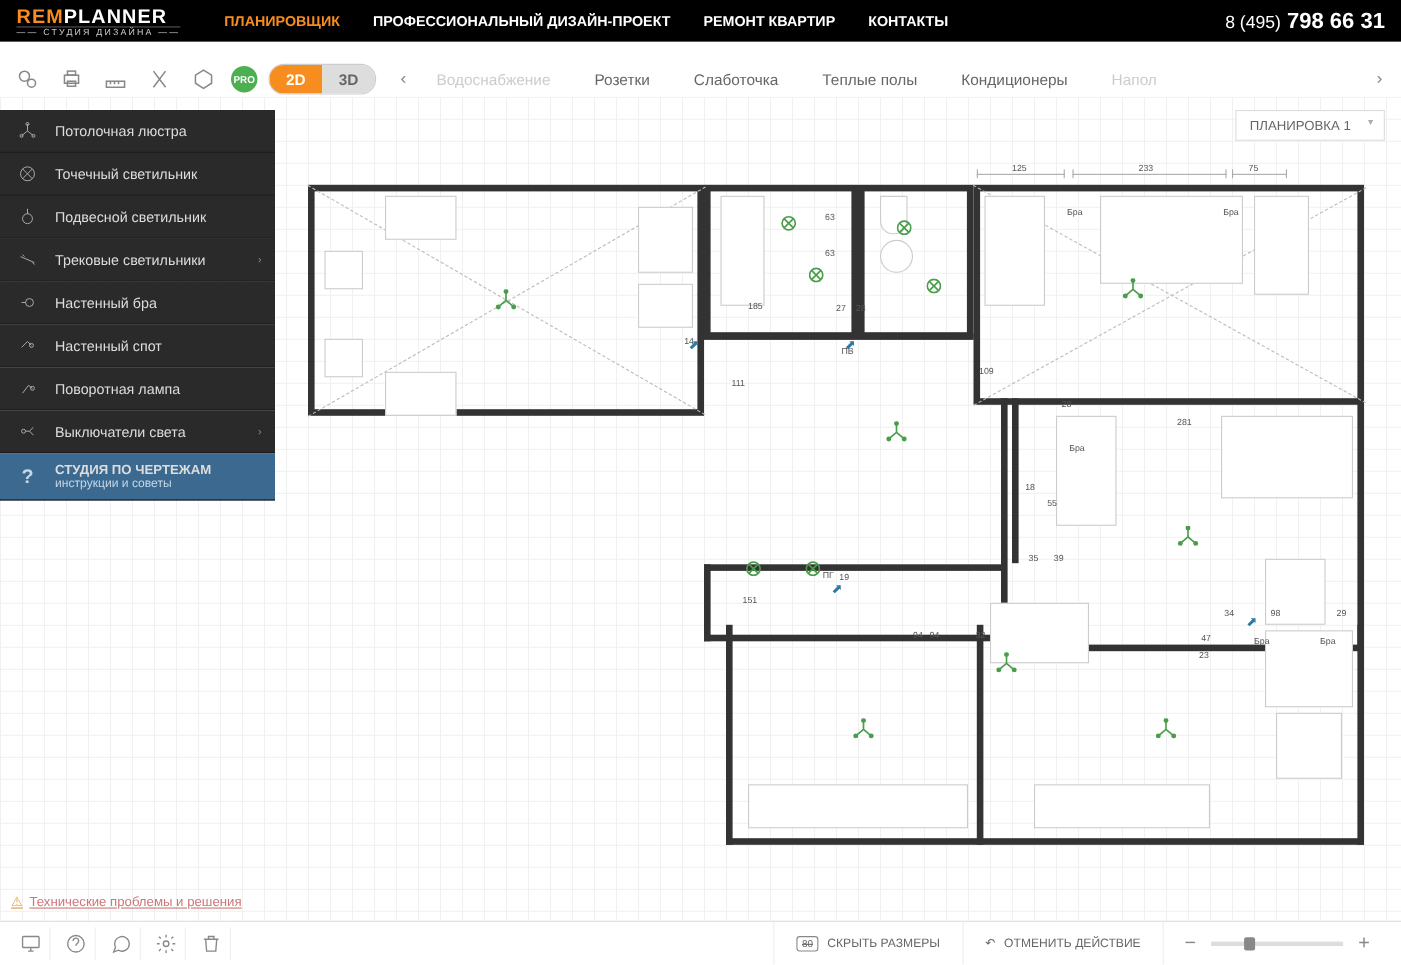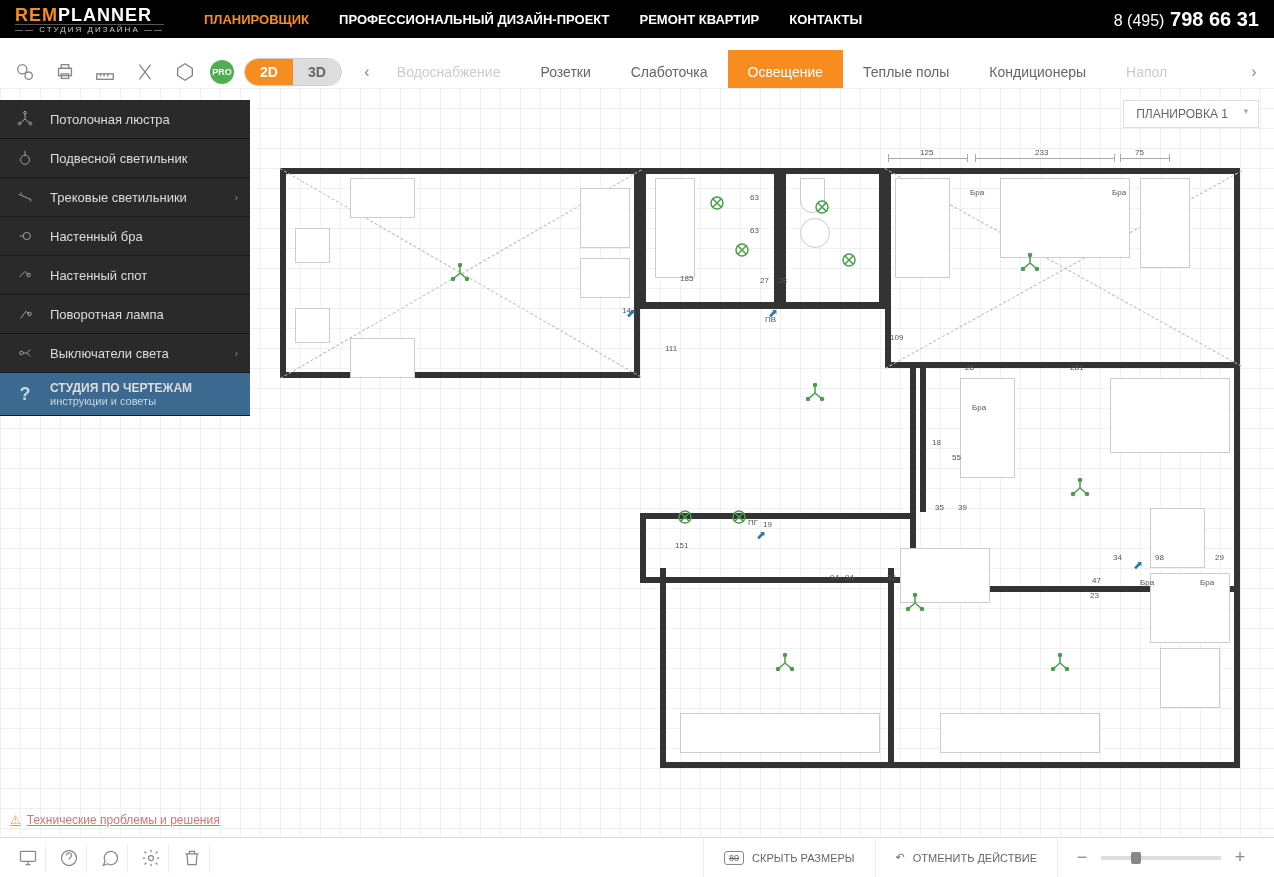--- a/index.html
+++ b/index.html
@@ -138,21 +138,20 @@
       <div class="view-btn active">2D</div>
       <div class="view-btn inactive">3D</div>
     </div>
   </div>
   <div class="tabs-wrap">
     <div class="tab-arrow">‹</div>
     <div class="tabs">
       <div class="tab faded">Водоснабжение</div>
       <div class="tab">Розетки</div>
       <div class="tab">Слаботочка</div>
-      <div class="tab active">Освещение</div>
       <div class="tab">Теплые полы</div>
       <div class="tab">Кондиционеры</div>
       <div class="tab faded">Напол</div>
     </div>
     <div class="tab-arrow">›</div>
   </div>
 </div>
 
 <div class="canvas">
   <div class="layout-selector">ПЛАНИРОВКА 1</div>
@@ -299,21 +298,21 @@
 
     <div class="dim-label" style="top:35px;left:470px;">63</div>
     <div class="dim-label" style="top:68px;left:470px;">63</div>
     <div class="dim-label" style="top:116px;left:400px;">185</div>
     <div class="dim-label" style="top:118px;left:480px;">27</div>
     <div class="dim-label" style="top:118px;left:498px;">28</div>
     <div class="dim-label" style="top:148px;left:342px;">14</div>
     <div class="dim-label" style="top:186px;left:385px;">111</div>
     <div class="dim-label" style="top:175px;left:610px;">109</div>
     <div class="dim-label" style="top:205px;left:685px;">28</div>
-    <div class="dim-label" style="top:205px;left:790px;">281</div>
+    <div class="dim-label" style="top:221px;left:790px;">281</div>
     <div class="dim-label" style="top:280px;left:652px;">18</div>
     <div class="dim-label" style="top:280px;left:672px;margin-top:15px;">55</div>
     <div class="dim-label" style="top:383px;left:395px;">151</div>
     <div class="dim-label" style="top:345px;left:655px;">35</div>
     <div class="dim-label" style="top:345px;left:678px;">39</div>
     <div class="dim-label" style="top:415px;left:565px;">94</div>
     <div class="dim-label" style="top:415px;left:607px;">32</div>
     <div class="dim-label" style="top:415px;left:550px;">94</div>
     <div class="dim-label" style="top:395px;left:833px;">34</div>
     <div class="dim-label" style="top:395px;left:875px;">98</div>
@@ -337,20 +336,29 @@
           <circle cx="10" cy="3" r="1.5"></circle>
           <circle cx="4" cy="15" r="1.5"></circle>
           <circle cx="16" cy="15" r="1.5"></circle>
         </svg>
       </span>
     <span>Потолочная люстра</span>
   </div>
   <div class="sidebar-item">
     <span class="sidebar-icon">
         <svg viewBox="0 0 20 20" stroke="currentColor" fill="none">
+          <circle cx="10" cy="10" r="7"></circle>
+          <path d="M5 5l10 10M15 5L5 15"></path>
+        </svg>
+      </span>
+    <span>Точечный светильник</span>
+  </div>
+  <div class="sidebar-item">
+    <span class="sidebar-icon">
+        <svg viewBox="0 0 20 20" stroke="currentColor" fill="none">
           <circle cx="10" cy="12" r="5"></circle>
           <path d="M10 2v5"></path>
         </svg>
       </span>
     <span>Подвесной светильник</span>
   </div>
   <div class="sidebar-item">
     <span class="sidebar-icon">
         <svg viewBox="0 0 20 20" stroke="currentColor" fill="none">
           <path d="M3 7l14 6M5 5l2 2M15 13l2 2"></path>

